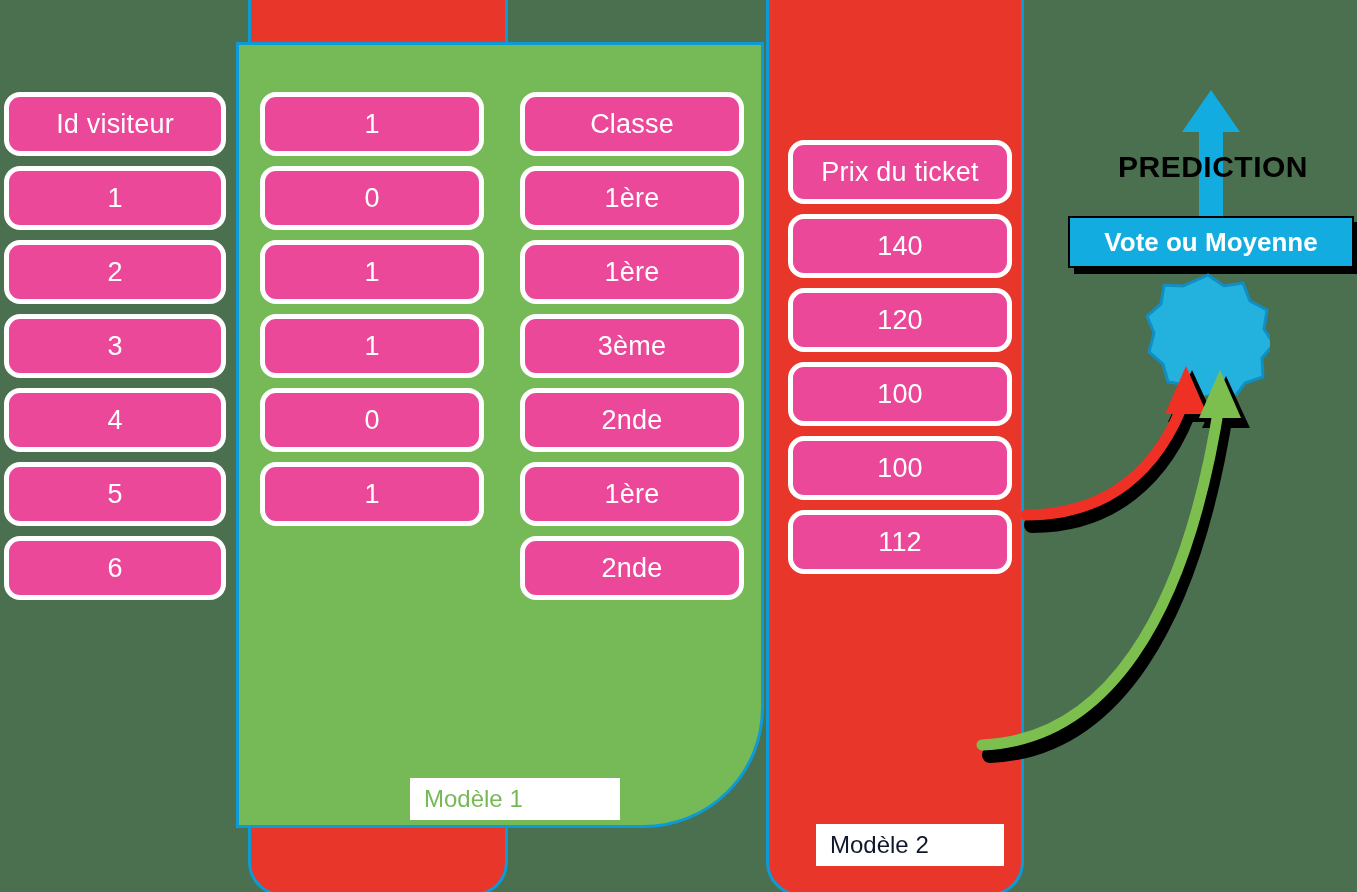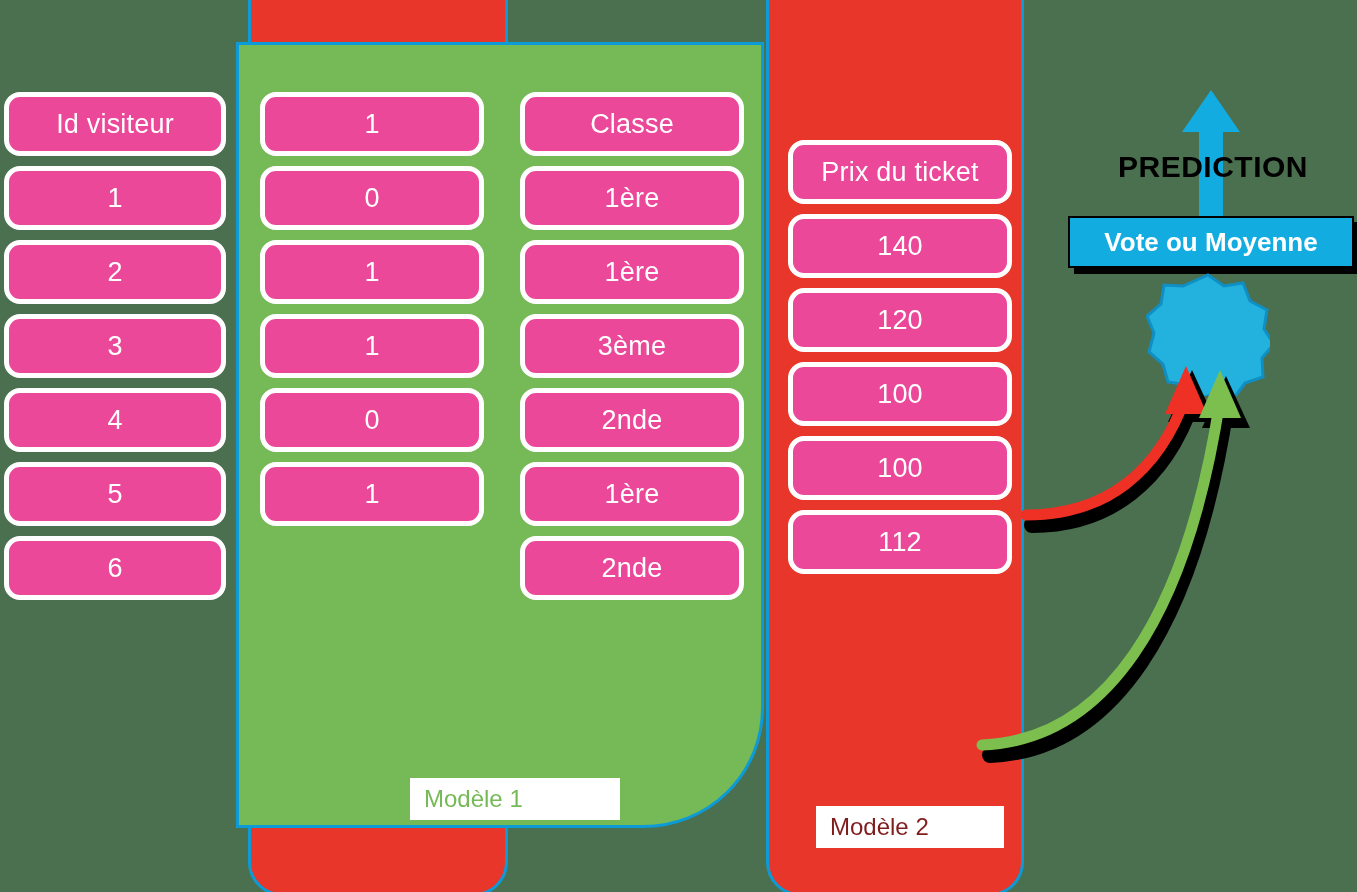--- a/index.html
+++ b/index.html
@@ -57,21 +57,21 @@
   
   .model-tag{
     position:absolute;
     background:#ffffff;
     display:flex;align-items:center;
     padding:0 14px;
     height:42px;
     font-size:24px;
   }
   #model1-tag{left:410px;top:778px;width:182px;color:#76b957;}
-  #model2-tag{left:816px;top:806px;width:160px;color:#7f1d1d;}
+  #model2-tag{left:816px;top:824px;width:160px;color:#0f172a;}
 
   
   #up-arrow{position:absolute;left:1180px;top:88px;width:62px;height:132px;}
   #prediction-label{
     position:absolute;left:1070px;top:150px;width:286px;
     text-align:center;
     font-size:30px;font-weight:bold;color:#000000;
     letter-spacing:.5px;
   }
   #vote-box{

